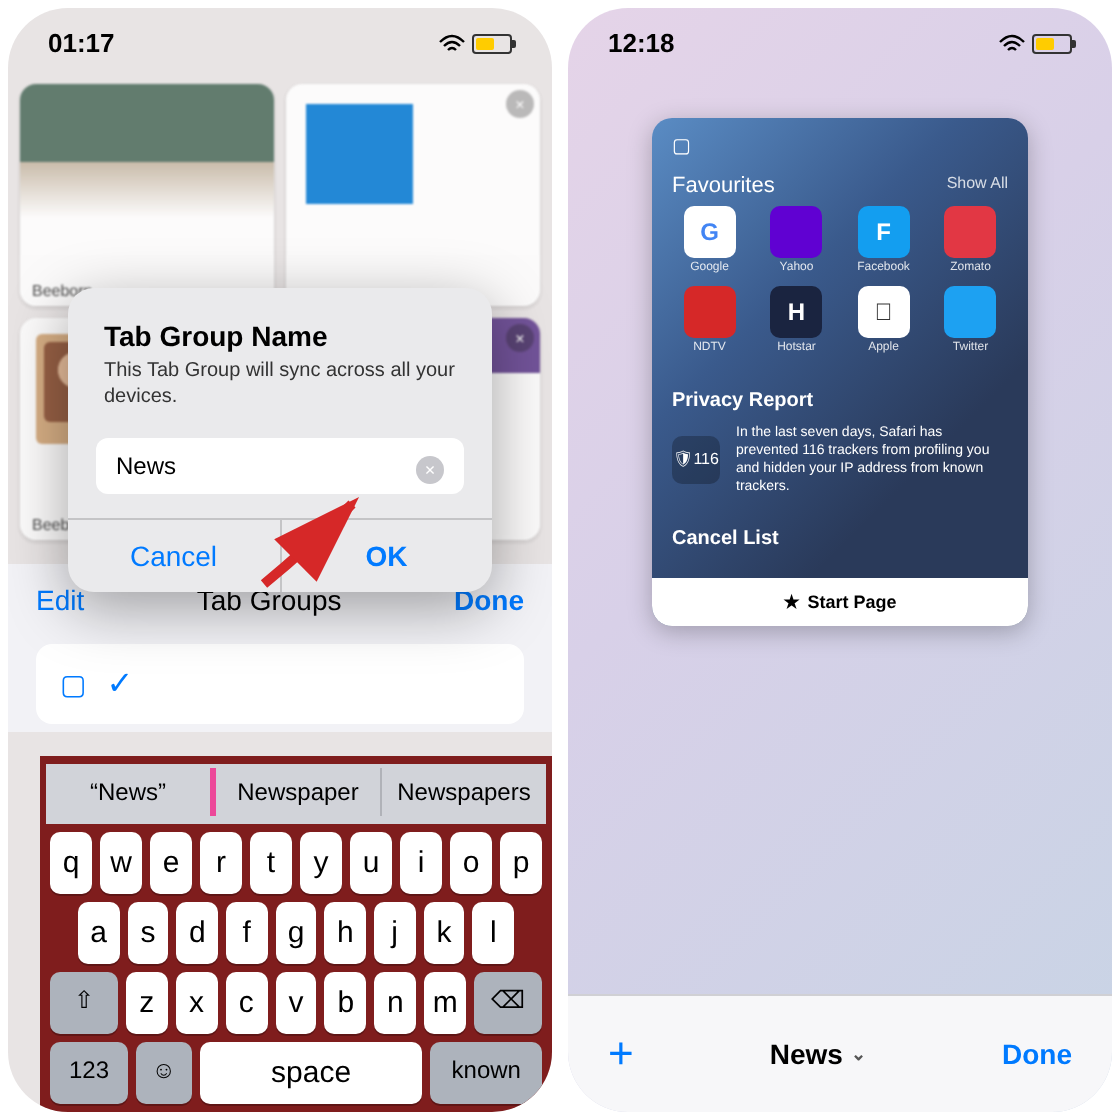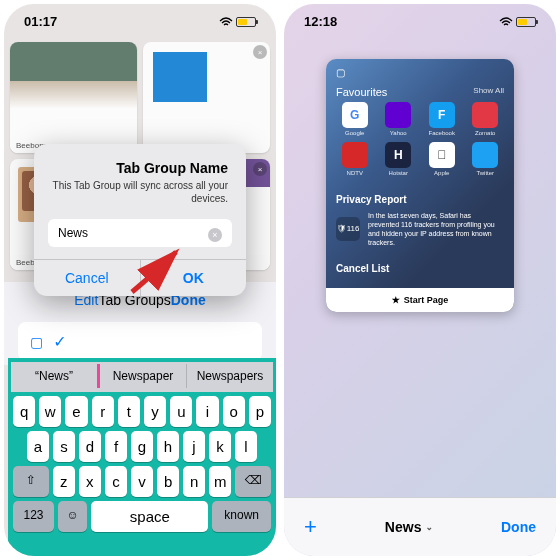--- a/index.html
+++ b/index.html
@@ -17,43 +17,43 @@
 .tc1{background:linear-gradient(180deg,#4a6a5a 0%,#4a6a5a 35%,#c4b5a0 35%,#fff 60%)}
 .tc2{background:#fff}
 .tc2::before{content:"";position:absolute;top:10px;left:10px;right:10px;height:50px;background:linear-gradient(90deg,#0078d4 50%,#fff 50%)}
 .tc3{background:#fff}
 .tc3::before{content:"";position:absolute;top:8px;left:8px;width:55px;height:55px;background:#d4a574;border-radius:3px}
 .tc4{background:linear-gradient(180deg,#5e3a8c 0%,#5e3a8c 25%,#fff 25%)}
 .tablabel{position:absolute;bottom:0;left:0;right:0;background:rgba(255,255,255,0.92);font-size:8px;padding:3px 6px;color:#333;white-space:nowrap;overflow:hidden}
 .tabclose{position:absolute;top:3px;right:3px;width:14px;height:14px;background:rgba(0,0,0,0.3);border-radius:50%;display:flex;align-items:center;justify-content:center;color:#fff;font-size:8px}
 
 .dialog{position:absolute;top:140px;left:30px;right:30px;background:#eaeaec;border-radius:13px;box-shadow:0 8px 30px rgba(0,0,0,0.35);z-index:10}
-.dialog-head{text-align:right;padding:16px 18px 6px}
+.dialog-head{text-align:left;padding:16px 18px 6px}
 .dialog-title{font-size:14px;font-weight:600;margin-bottom:3px}
 .dialog-sub{font-size:10px;color:#333;line-height:1.3}
 .dialog-input-wrap{padding:8px 14px 12px}
 .dialog-input{width:100%;background:#fff;border:none;border-radius:6px;padding:7px 10px;font-size:12px;position:relative}
 .dialog-input-clear{position:absolute;right:24px;top:50%;transform:translateY(-50%);width:14px;height:14px;background:#c7c7cc;border-radius:50%;display:flex;align-items:center;justify-content:center;font-size:9px;color:#fff}
 .dialog-btns{display:flex;border-top:0.5px solid #c4c4c6}
 .dialog-btn{flex:1;text-align:center;padding:10px;font-size:14px;color:#007aff}
 .dialog-btn.ok{font-weight:600;border-left:0.5px solid #c4c4c6}
 
 .arrow{position:absolute;top:240px;left:120px;z-index:20;pointer-events:none}
 
 .sheet{position:absolute;top:278px;left:0;right:0;background:#f2f2f6;padding:6px 14px 4px}
-.sheet-head{display:flex;justify-content:center;align-items:center;padding:4px 0 8px}
+.sheet-head{display:flex;justify-content:space-between;align-items:center;padding:4px 0 8px}
 .sheet-edit{color:#007aff;font-size:14px}
 .sheet-title{font-weight:400;font-size:14px}
 .sheet-done{color:#007aff;font-size:14px;font-weight:600}
 .sheet-row{background:#fff;border-radius:8px;padding:10px 12px;display:flex;align-items:center;gap:10px;margin-top:6px}
 .sheet-row-icon{color:#007aff;font-size:14px}
 .sheet-row-text{flex:1;font-size:13px}
 .sheet-check{color:#007aff;font-size:16px}
 
-.kb{position:absolute;bottom:0;left:4px;right:0;background:#14b8a6;padding:4px 3px 20px}
+.kb{position:absolute;bottom:0;left:16px;right:0;background:#7f1d1d;padding:4px 3px 0}
 .kb-suggest{display:flex;background:#d1d3d9;padding:2px 0 4px}
 .kb-sug{flex:1;text-align:center;font-size:12px;padding:5px 0;color:#000}
 .kb-sug.mid{border-left:3px solid #ec4899;border-right:1px solid #b0b2b8}
 .kb-row{display:flex;gap:4px;margin:4px 2px;justify-content:center}
 .key{flex:1;background:#fff;border-radius:5px;text-align:center;padding:7px 0;font-size:15px;box-shadow:0 1px 0 rgba(0,0,0,0.25);min-width:0}
 .key.fn{background:#adb3bc;color:#000;font-size:12px}
 .key.space{flex:4}
 .key.wide{flex:1.4}
 .kb-row.r2{padding:0 14px}
 

